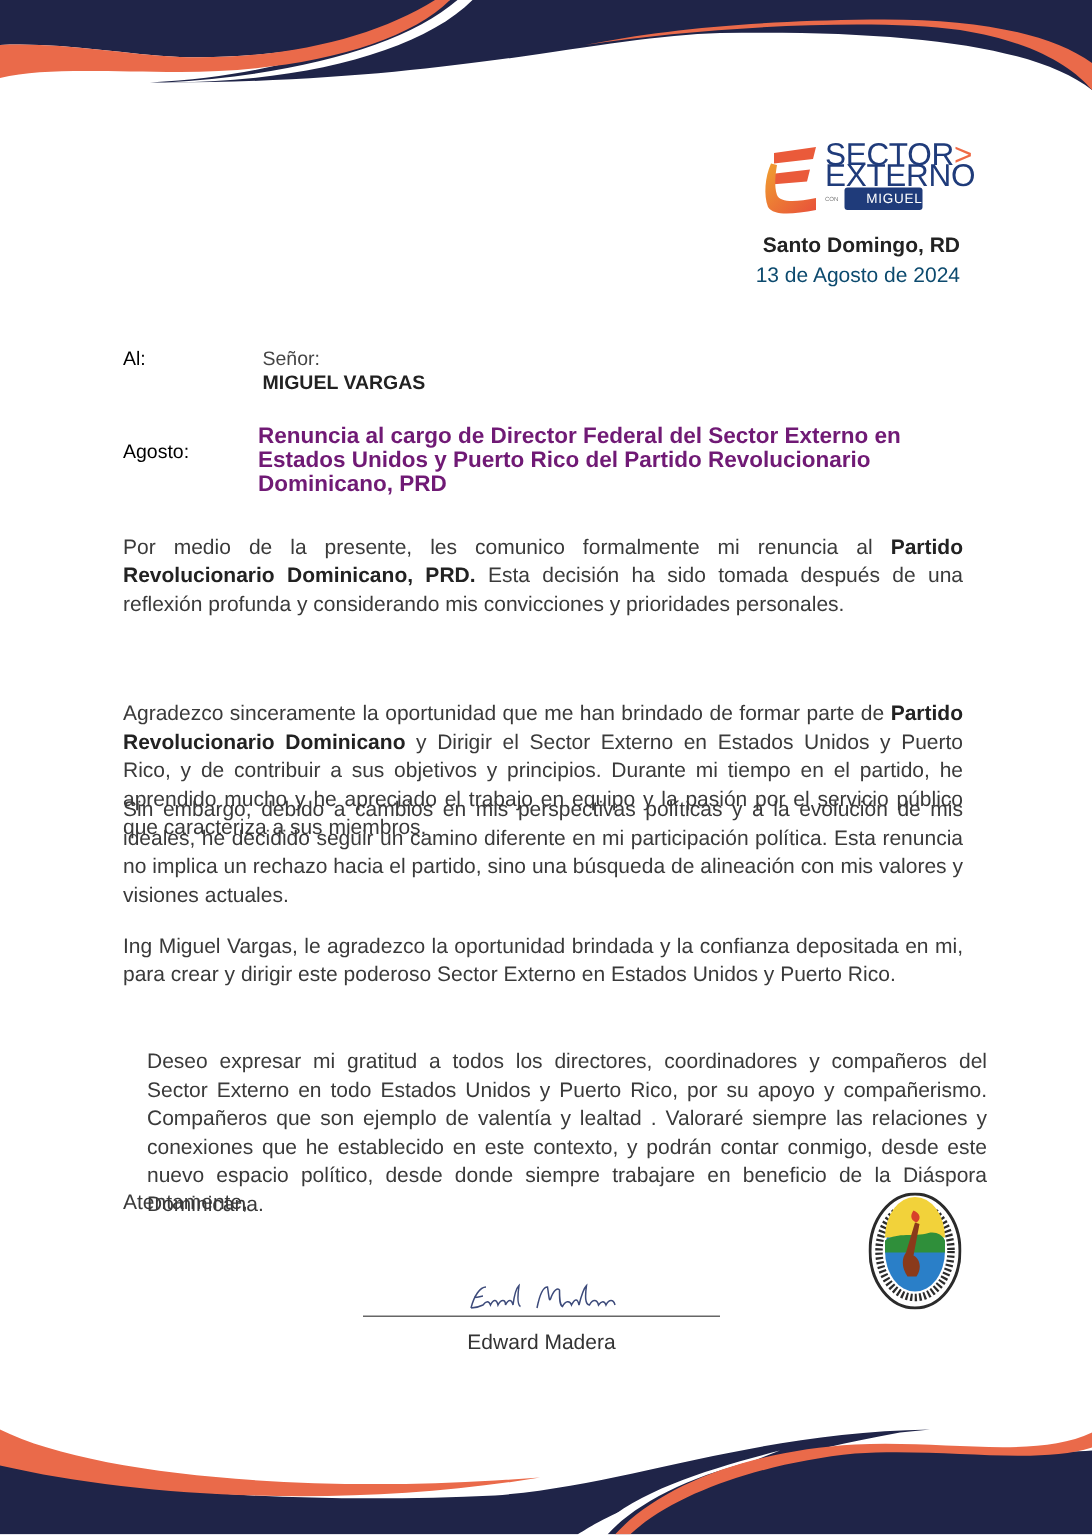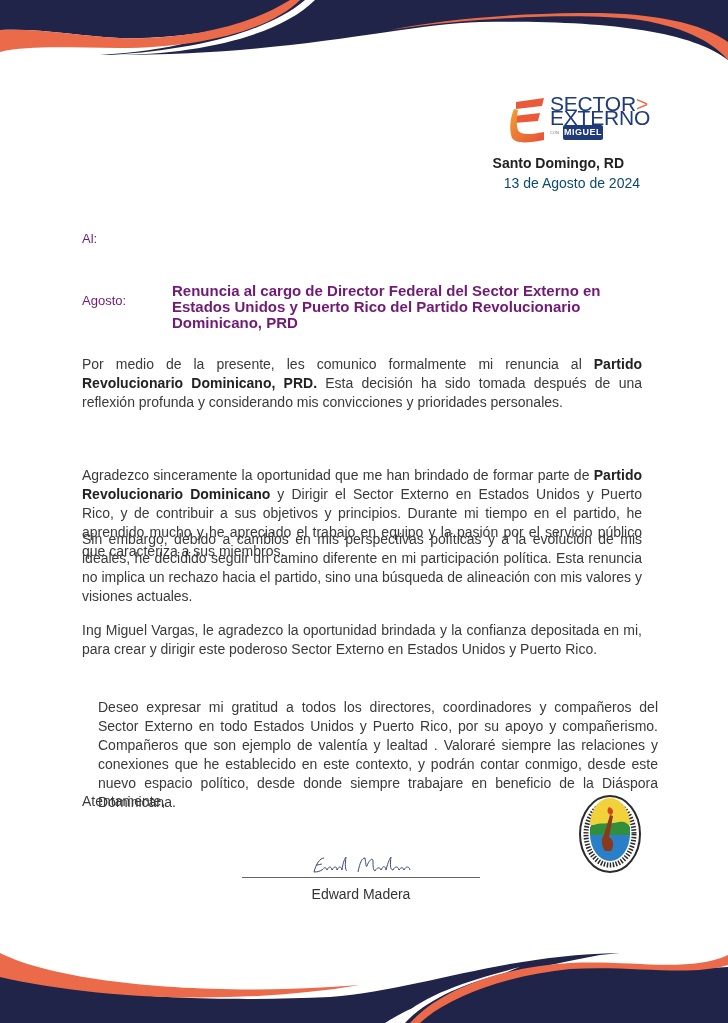--- a/index.html
+++ b/index.html
@@ -11,26 +11,26 @@
   }
   .wave { position: absolute; left: 0; width: 728px; display: block; }
   .wave-top { top: 0; height: 90px; }
   .wave-bottom { bottom: 0; height: 98px; }
 
   .logo { position: absolute; left: 508px; top: 96px; width: 120px; height: 52px; }
   .logo-mark { position: absolute; left: 0; top: 2px; width: 38px; height: 46px; }
   .logo-text { position: absolute; left: 42px; top: 1px; font-weight: 400; color: #1f3b7a; font-size: 21px; line-height: 14px; letter-spacing: -0.2px; }
   .logo-text .arrow { color: #ef6a45; }
   .logo-con { position: absolute; left: 42px; top: 34px; font-size: 4px; color: #777; }
-  .logo-badge { position: absolute; left: 55px; top: 29px; width: 40px; height: 15px; background: #1f3b7a; border-radius: 2px; color: #fff; font-weight: 700; font-size: 9px; line-height: 15px; text-align: center; letter-spacing: 0.5px; }
+  .logo-badge { position: absolute; left: 55px; top: 29px; width: 52px; height: 15px; background: #1f3b7a; border-radius: 2px; color: #fff; font-weight: 400; font-size: 9px; line-height: 15px; text-align: right; letter-spacing: 0.5px; }
 
-  .place { position: absolute; right: 104px; top: 155px; font-weight: 700; font-size: 14px; color: #222; text-align: right; }
+  .place { position: absolute; right: 88px; top: 155px; font-weight: 700; font-size: 14px; color: #222; text-align: right; }
   .date { position: absolute; right: 88px; top: 175px; font-size: 14px; color: #0c4a6e; }
 
-  .label { position: absolute; left: 82px; font-size: 13px; color: #701a75; }
+  .label { position: absolute; left: 82px; font-size: 13px; color: #000000; }
   .to-block { position: absolute; left: 175px; top: 231px; font-size: 13px; line-height: 16px; color: #444; }
   .to-block .name { font-weight: 700; color: #222; }
   .subject { position: absolute; left: 172px; top: 283px; font-size: 15px; line-height: 16px; font-weight: 700; color: #701a75; width: 470px; }
 
   .body { position: absolute; left: 82px; width: 560px; font-size: 14px; line-height: 19px; color: #3a3a3a; text-align: justify; }
   .body p { margin: 0; }
   .body b { color: #222; }
 
   .closing { position: absolute; left: 82px; top: 793px; font-size: 14px; color: #3a3a3a; text-align: right; }
   .seal { position: absolute; left: 579px; top: 795px; width: 62px; height: 78px; }
@@ -67,20 +67,22 @@
   </div>
   <div class="logo-con">CON</div>
   <div class="logo-badge">MIGUEL</div>
 </div>
 
 <div class="place">Santo Domingo, RD</div>
 <div class="date">13 de Agosto de 2024</div>
 
 <div class="label" style="top:231px;">Al:</div>
 <div class="to-block">
+  <div>Señor:</div>
+  <div class="name">MIGUEL VARGAS</div>
 </div>
 
 <div class="label" style="top:293px;">Agosto:</div>
 <div class="subject">Renuncia al cargo de Director Federal del Sector Externo en Estados Unidos y Puerto Rico del Partido Revolucionario Dominicano, PRD</div>
 
 <div class="body" style="top:355px;">
   <p><span>Por medio de la presente, les comunico formalmente mi renuncia al </span><b>Partido Revolucionario Dominicano, PRD.</b><span> Esta decisión ha sido tomada después de una reflexión profunda y considerando mis convicciones y prioridades personales.</span></p>
 </div>
 <div class="body" style="top:427px;margin-top:39px;">
   <p><span>Agradezco sinceramente la oportunidad que me han brindado de formar parte de </span><b>Partido Revolucionario Dominicano</b><span> y Dirigir el Sector Externo en Estados Unidos y Puerto Rico, y de contribuir a sus objetivos y principios. Durante mi tiempo en el partido, he aprendido mucho y he apreciado el trabajo en equipo y la pasión por el servicio público que caracteriza a sus miembros.</span></p>

